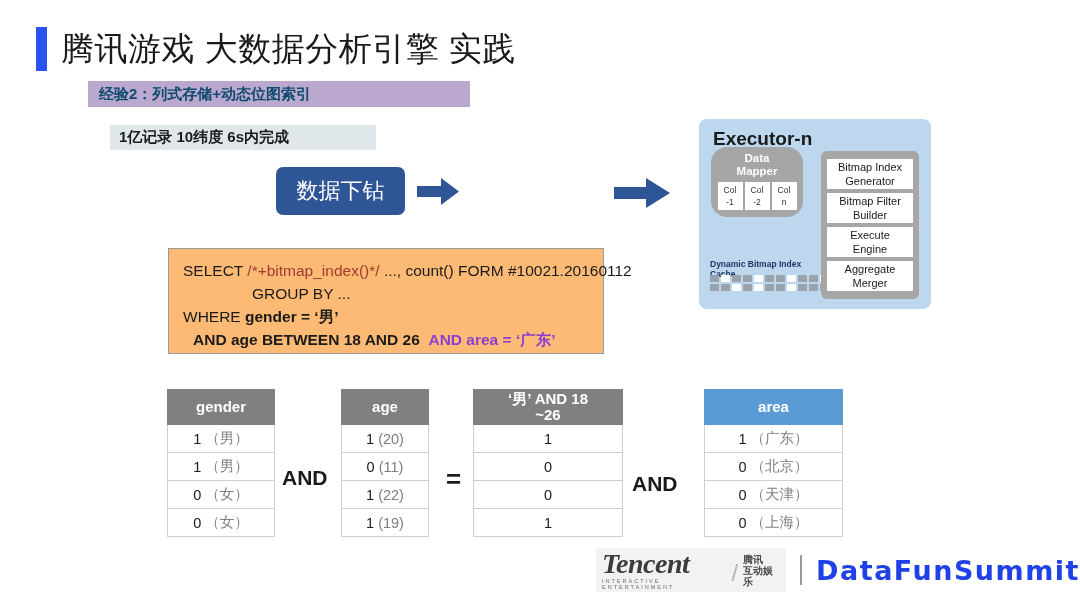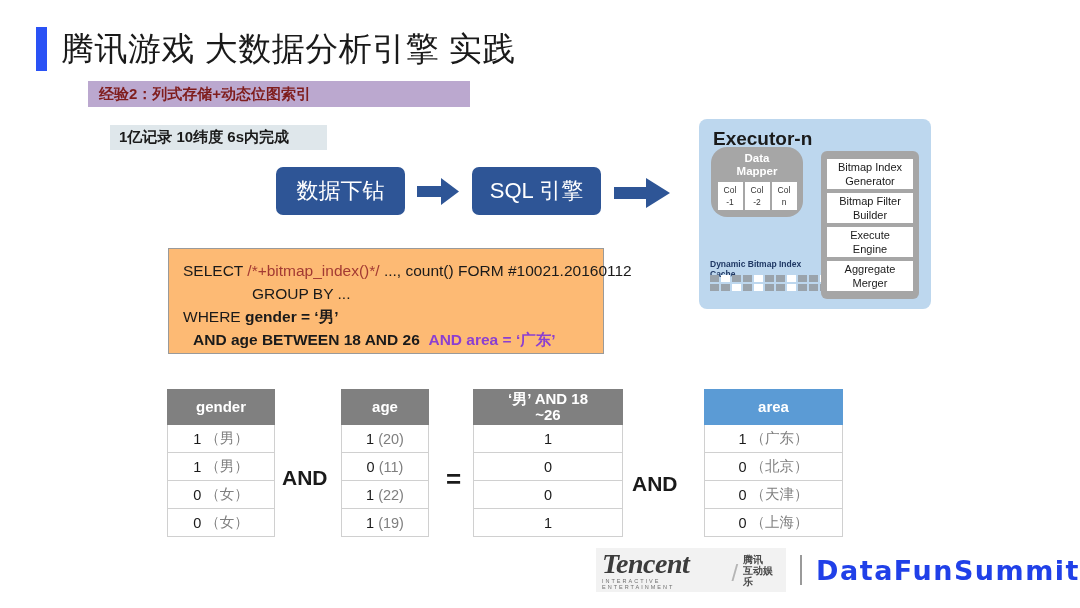--- a/index.html
+++ b/index.html
@@ -12,24 +12,24 @@
 
   
   .title-row{position:absolute;left:36px;top:27px;display:flex;align-items:center;}
   .title-bar{width:11px;height:44px;background:#2a52f5;margin-right:14px;}
   .title-text{font-size:33px;color:#1a1a1a;line-height:44px;white-space:nowrap;letter-spacing:0.5px;}
 
   .subtitle-bar{
     position:absolute;left:88px;top:81px;width:382px;height:26px;
     background:#bba8cf;display:flex;align-items:center;
   }
-  .subtitle-text{font-size:15px;font-weight:bold;color:#7f1d1d;padding-left:11px;}
+  .subtitle-text{font-size:15px;font-weight:bold;color:#0c4a6e;padding-left:11px;}
 
   .metric-bar{
-    position:absolute;left:110px;top:125px;width:217px;height:25px;
+    position:absolute;left:110px;top:125px;width:266px;height:25px;
     background:#dfe7eb;display:flex;align-items:center;
   }
   .metric-text{font-size:15px;font-weight:bold;color:#1a1a1a;padding-left:9px;}
 
   
   .pill{
     position:absolute;background:#2e5596;border-radius:7px;
     display:flex;align-items:center;justify-content:center;
     color:#ffffff;font-size:22px;
   }
@@ -150,23 +150,20 @@
   <div class="pill" id="pill-drill">
     <span>数据下钻</span>
   </div>
 
   <div class="arrow" style="left:417px;top:178px;">
     <svg width="42" height="27" viewBox="0 0 42 27">
         <path d="M0 8 H24 V0 L42 13.5 L24 27 V19 H0 Z" fill="#2e5596"></path>
       </svg>
   </div>
 
-  <div class="pill" id="pill-sql">
-    <span>SQL 引擎</span>
-  </div>
 
   <div class="arrow" style="left:614px;top:178px;">
     <svg width="56" height="30" viewBox="0 0 56 30">
         <path d="M0 9 H32 V0 L56 15 L32 30 V21 H0 Z" fill="#2e5596"></path>
       </svg>
   </div>
 
   <div class="sqlbox">
     <div class="sqlline"><span>SELECT </span><span class="hint">/*+bitmap_index()*/</span><span> ..., count() FORM #10021.20160112</span></div>
     <div class="sqlline indent">GROUP BY ...</div>

